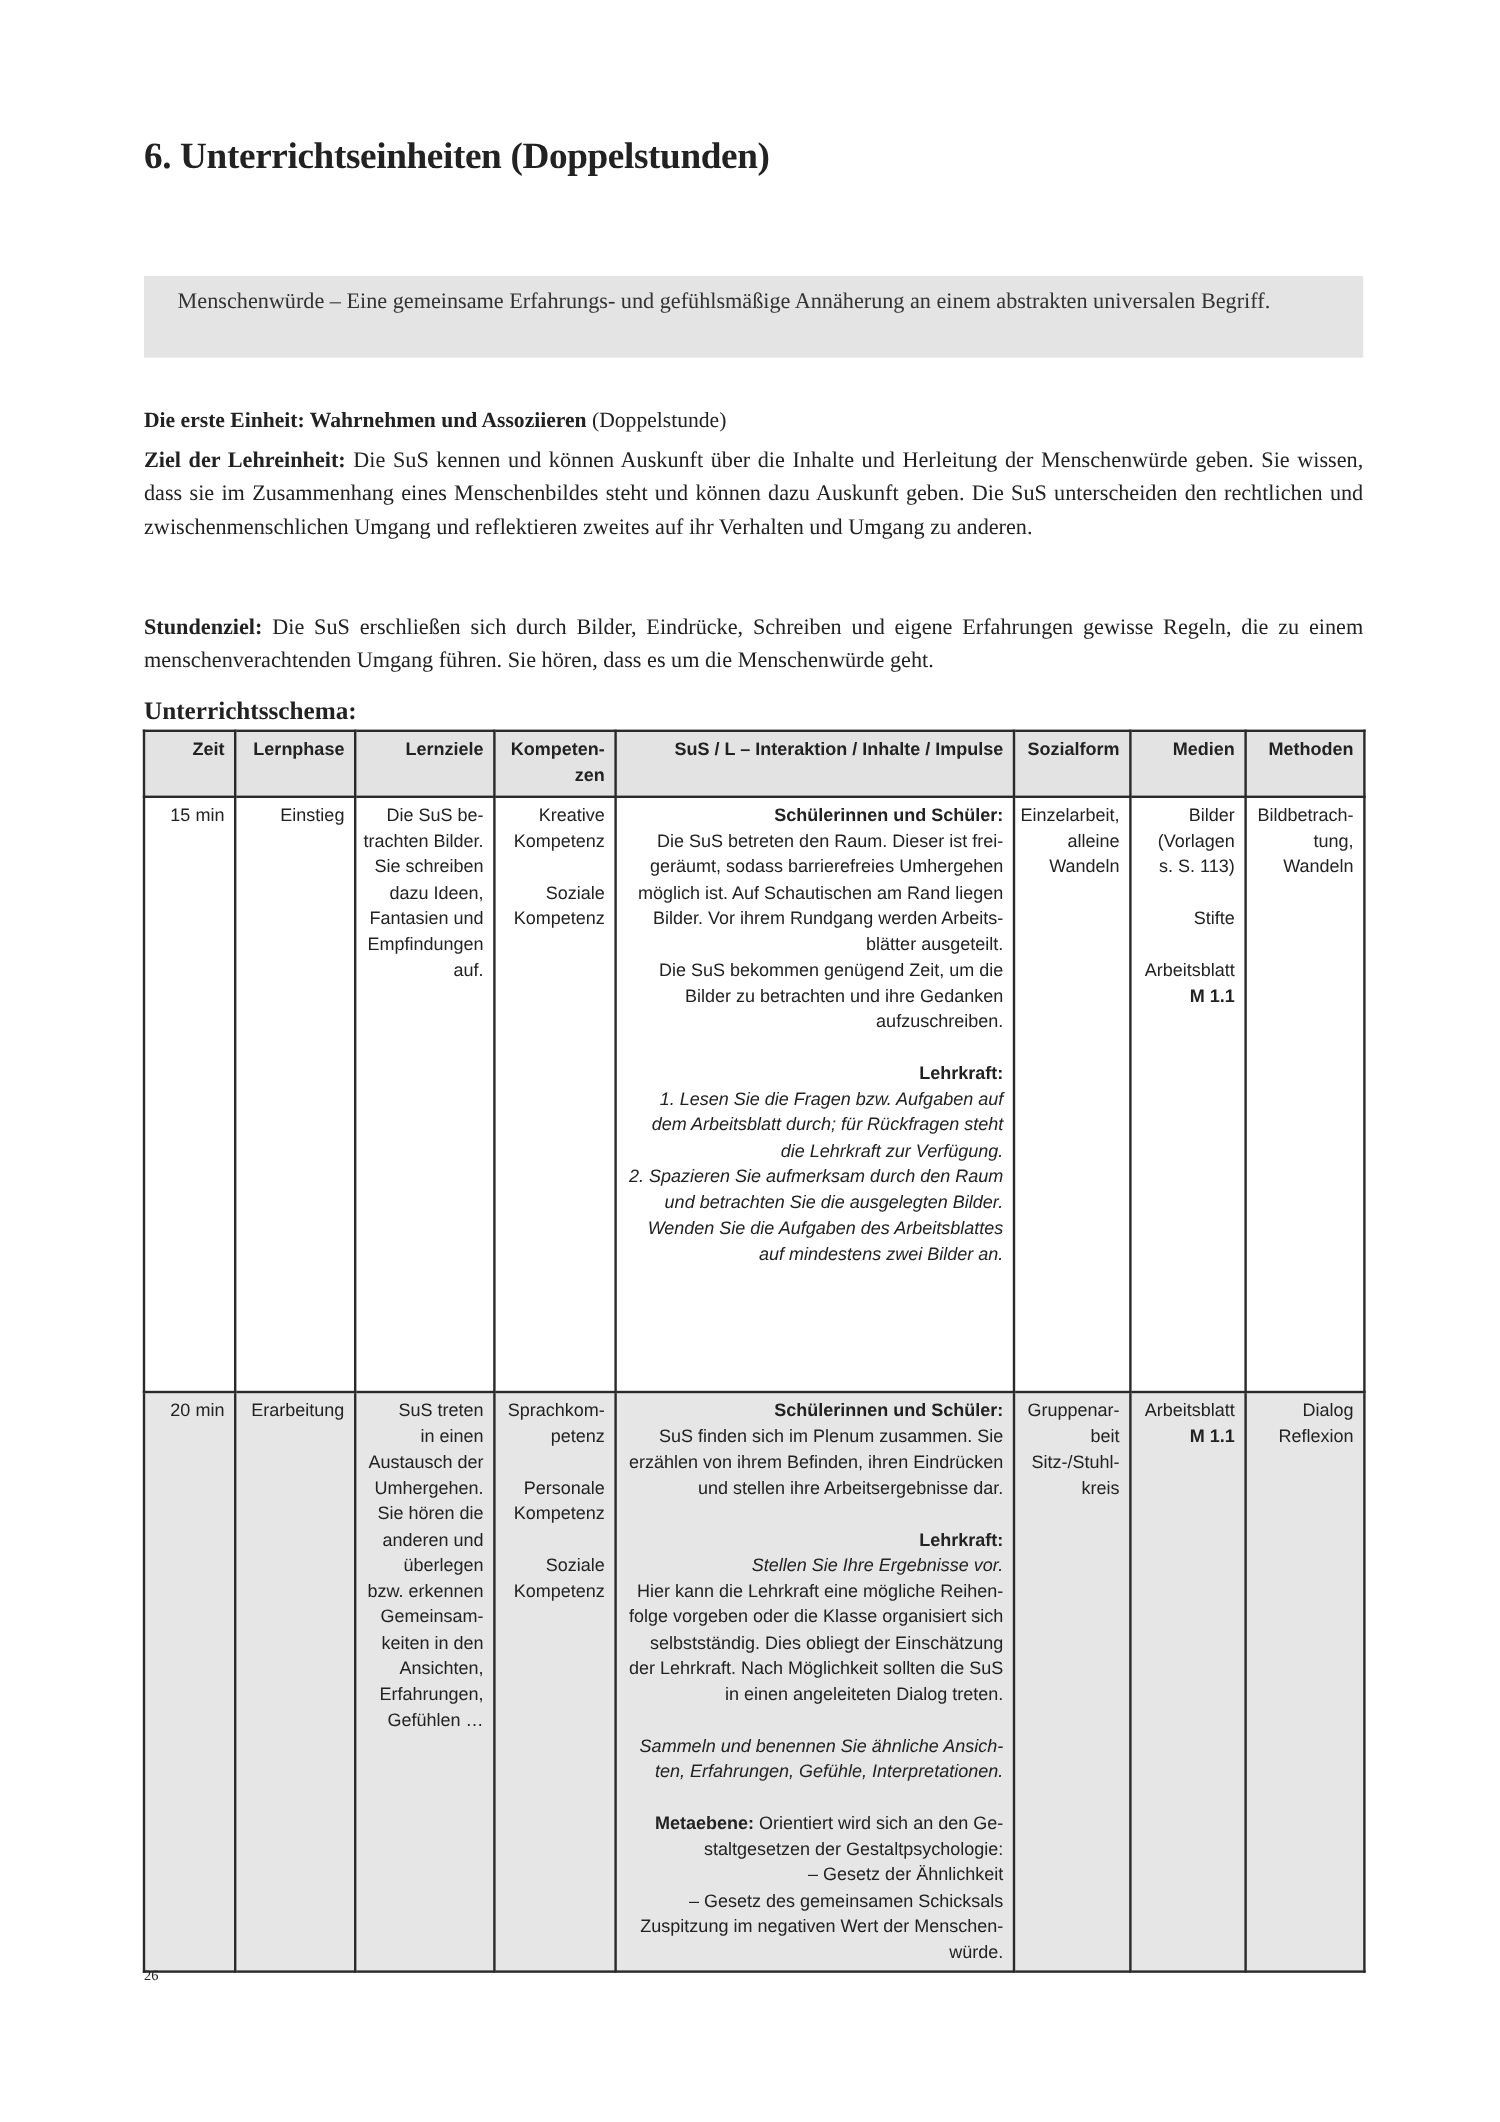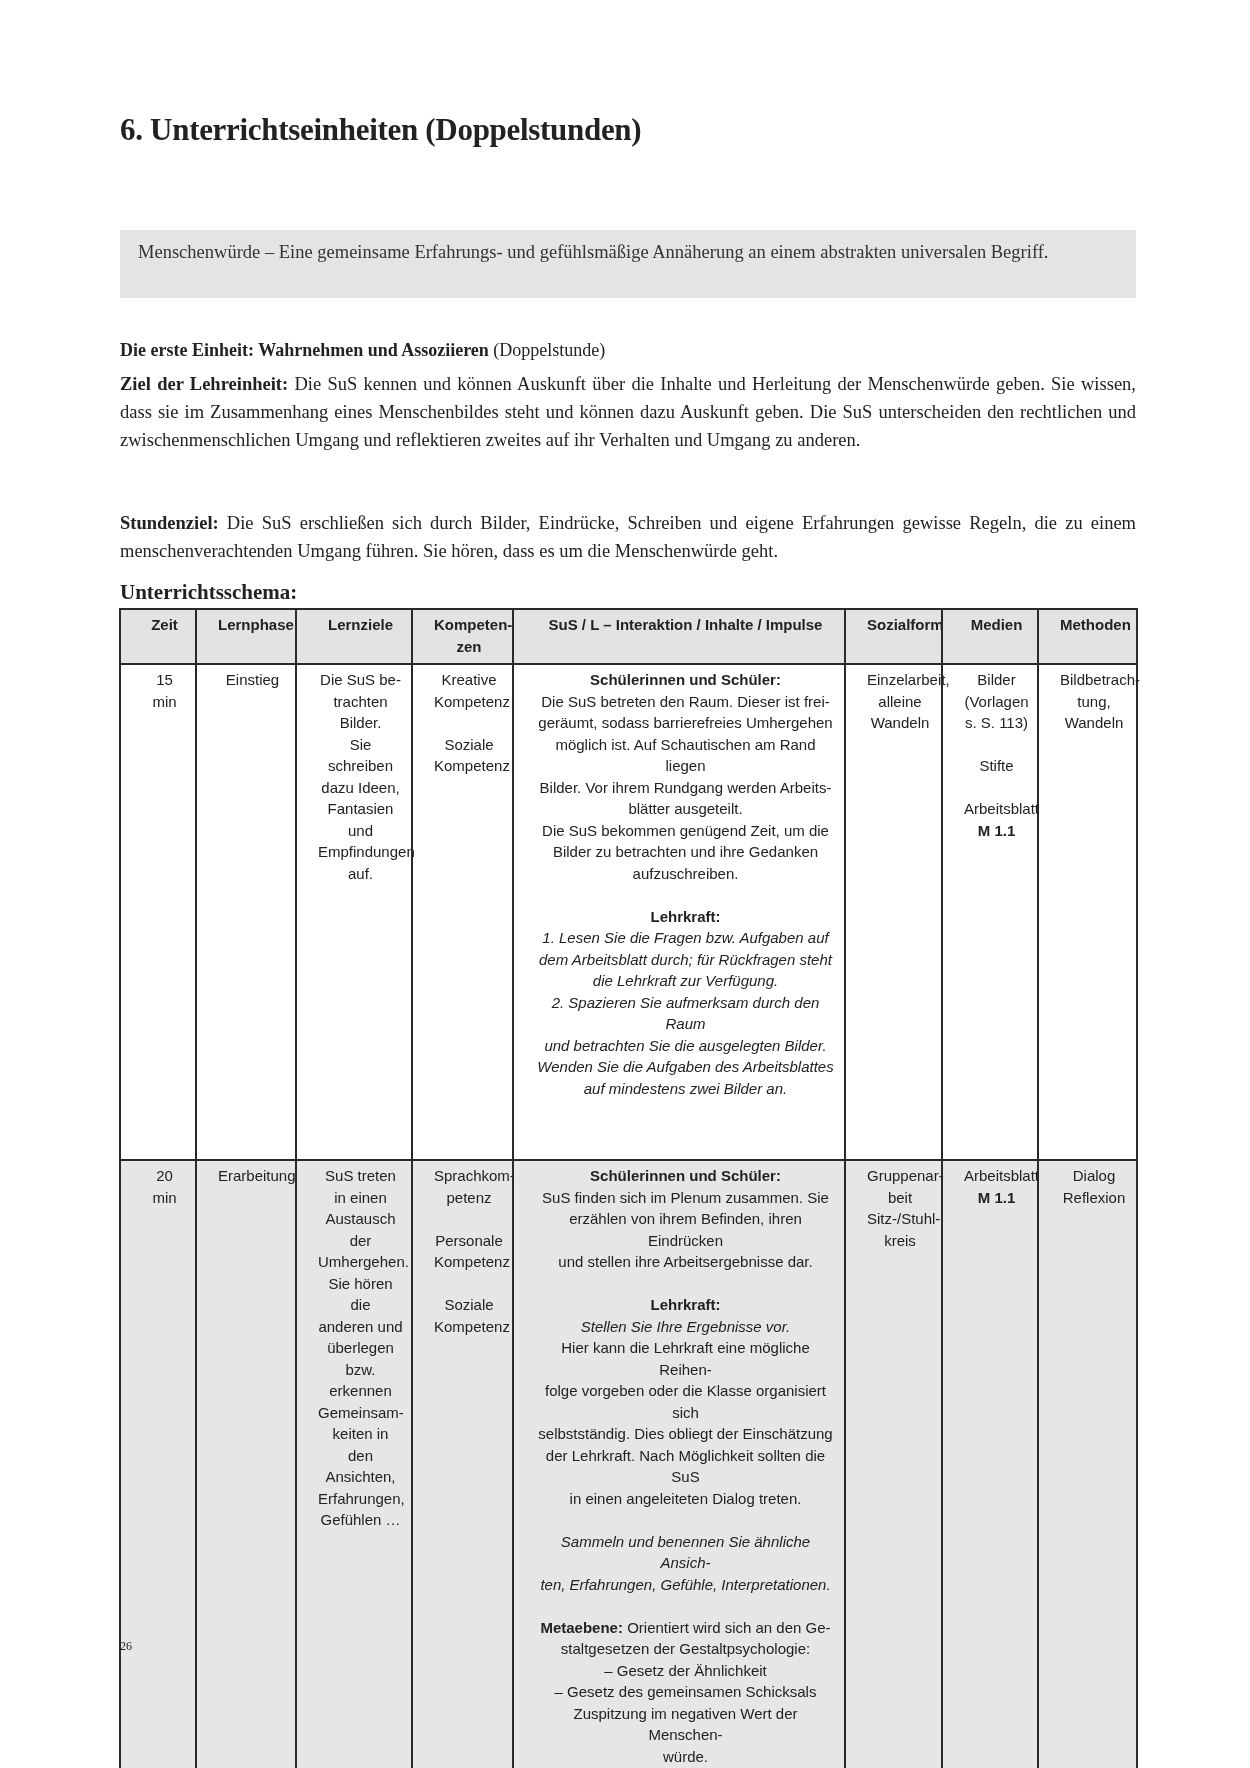--- a/index.html
+++ b/index.html
@@ -2,33 +2,33 @@
 <html><head>
 <meta charset="utf-8">
 <style>
   html, body { margin: 0; padding: 0; background: #ffffff; }
   body { width: 1250px; height: 1768px; position: relative; overflow: hidden; color: #222; }
   .serif { font-family: "Liberation Serif", "DejaVu Serif", serif; }
   .sans { font-family: "Liberation Sans", "DejaVu Sans", sans-serif; }
 
   .page-title { position: absolute; left: 120px; top: 112px; font-size: 31px; font-weight: bold; letter-spacing: -0.3px; margin: 0; text-align: right; }
 
-  .intro-box { position: absolute; left: 120px; top: 230px; width: 1016px; height: 68px; background: #e4e4e4; box-sizing: border-box; padding: 9px 18px; font-size: 18.5px; line-height: 27px; color: #333; }
+  .intro-box { position: absolute; left: 120px; top: 230px; width: 1016px; height: 68px; background: #e4e4e4; box-sizing: border-box; padding: 9px 28px; font-size: 18.5px; line-height: 27px; color: #333; }
 
   .unit-heading { position: absolute; left: 120px; top: 340px; font-size: 18px; margin: 0; font-weight: normal; }
   .unit-heading b { font-weight: bold; }
 
   .para { position: absolute; left: 120px; width: 1016px; font-size: 18.5px; line-height: 28px; margin: 0; text-align: justify; }
   .para b { font-weight: bold; }
   .p-ziel { top: 370px; }
   .p-stunde { top: 509px; }
   .schema-label { position: absolute; left: 120px; top: 580px; font-size: 21px; font-weight: bold; margin: 0; }
 
   table.schema { position: absolute; left: 119px; top: 608px; width: 1017px; border-collapse: collapse; font-size: 15px; line-height: 21.5px; color: #222; table-layout: fixed; }
-  table.schema th, table.schema td { border: 2.5px solid #2a2a2a; vertical-align: top; text-align: center; padding: 4px 8px 4px 21px; }
+  table.schema th, table.schema td { border: 2.5px solid #2a2a2a; vertical-align: top; text-align: right; padding: 4px 8px 4px 0; }
   table.schema th { background: #e3e3e3; font-weight: bold; height: 45px; }
   table.schema tr.row-white td { background: #ffffff; }
   table.schema tr.row-gray td { background: #e6e6e6; }
   .blk { display: block; }
   .gap { display: block; height: 21.5px; }
   .it { font-style: italic; }
   .bold { font-weight: bold; }
 
   .page-number { position: absolute; left: 120px; top: 1639px; font-size: 12px; }
 </style>

